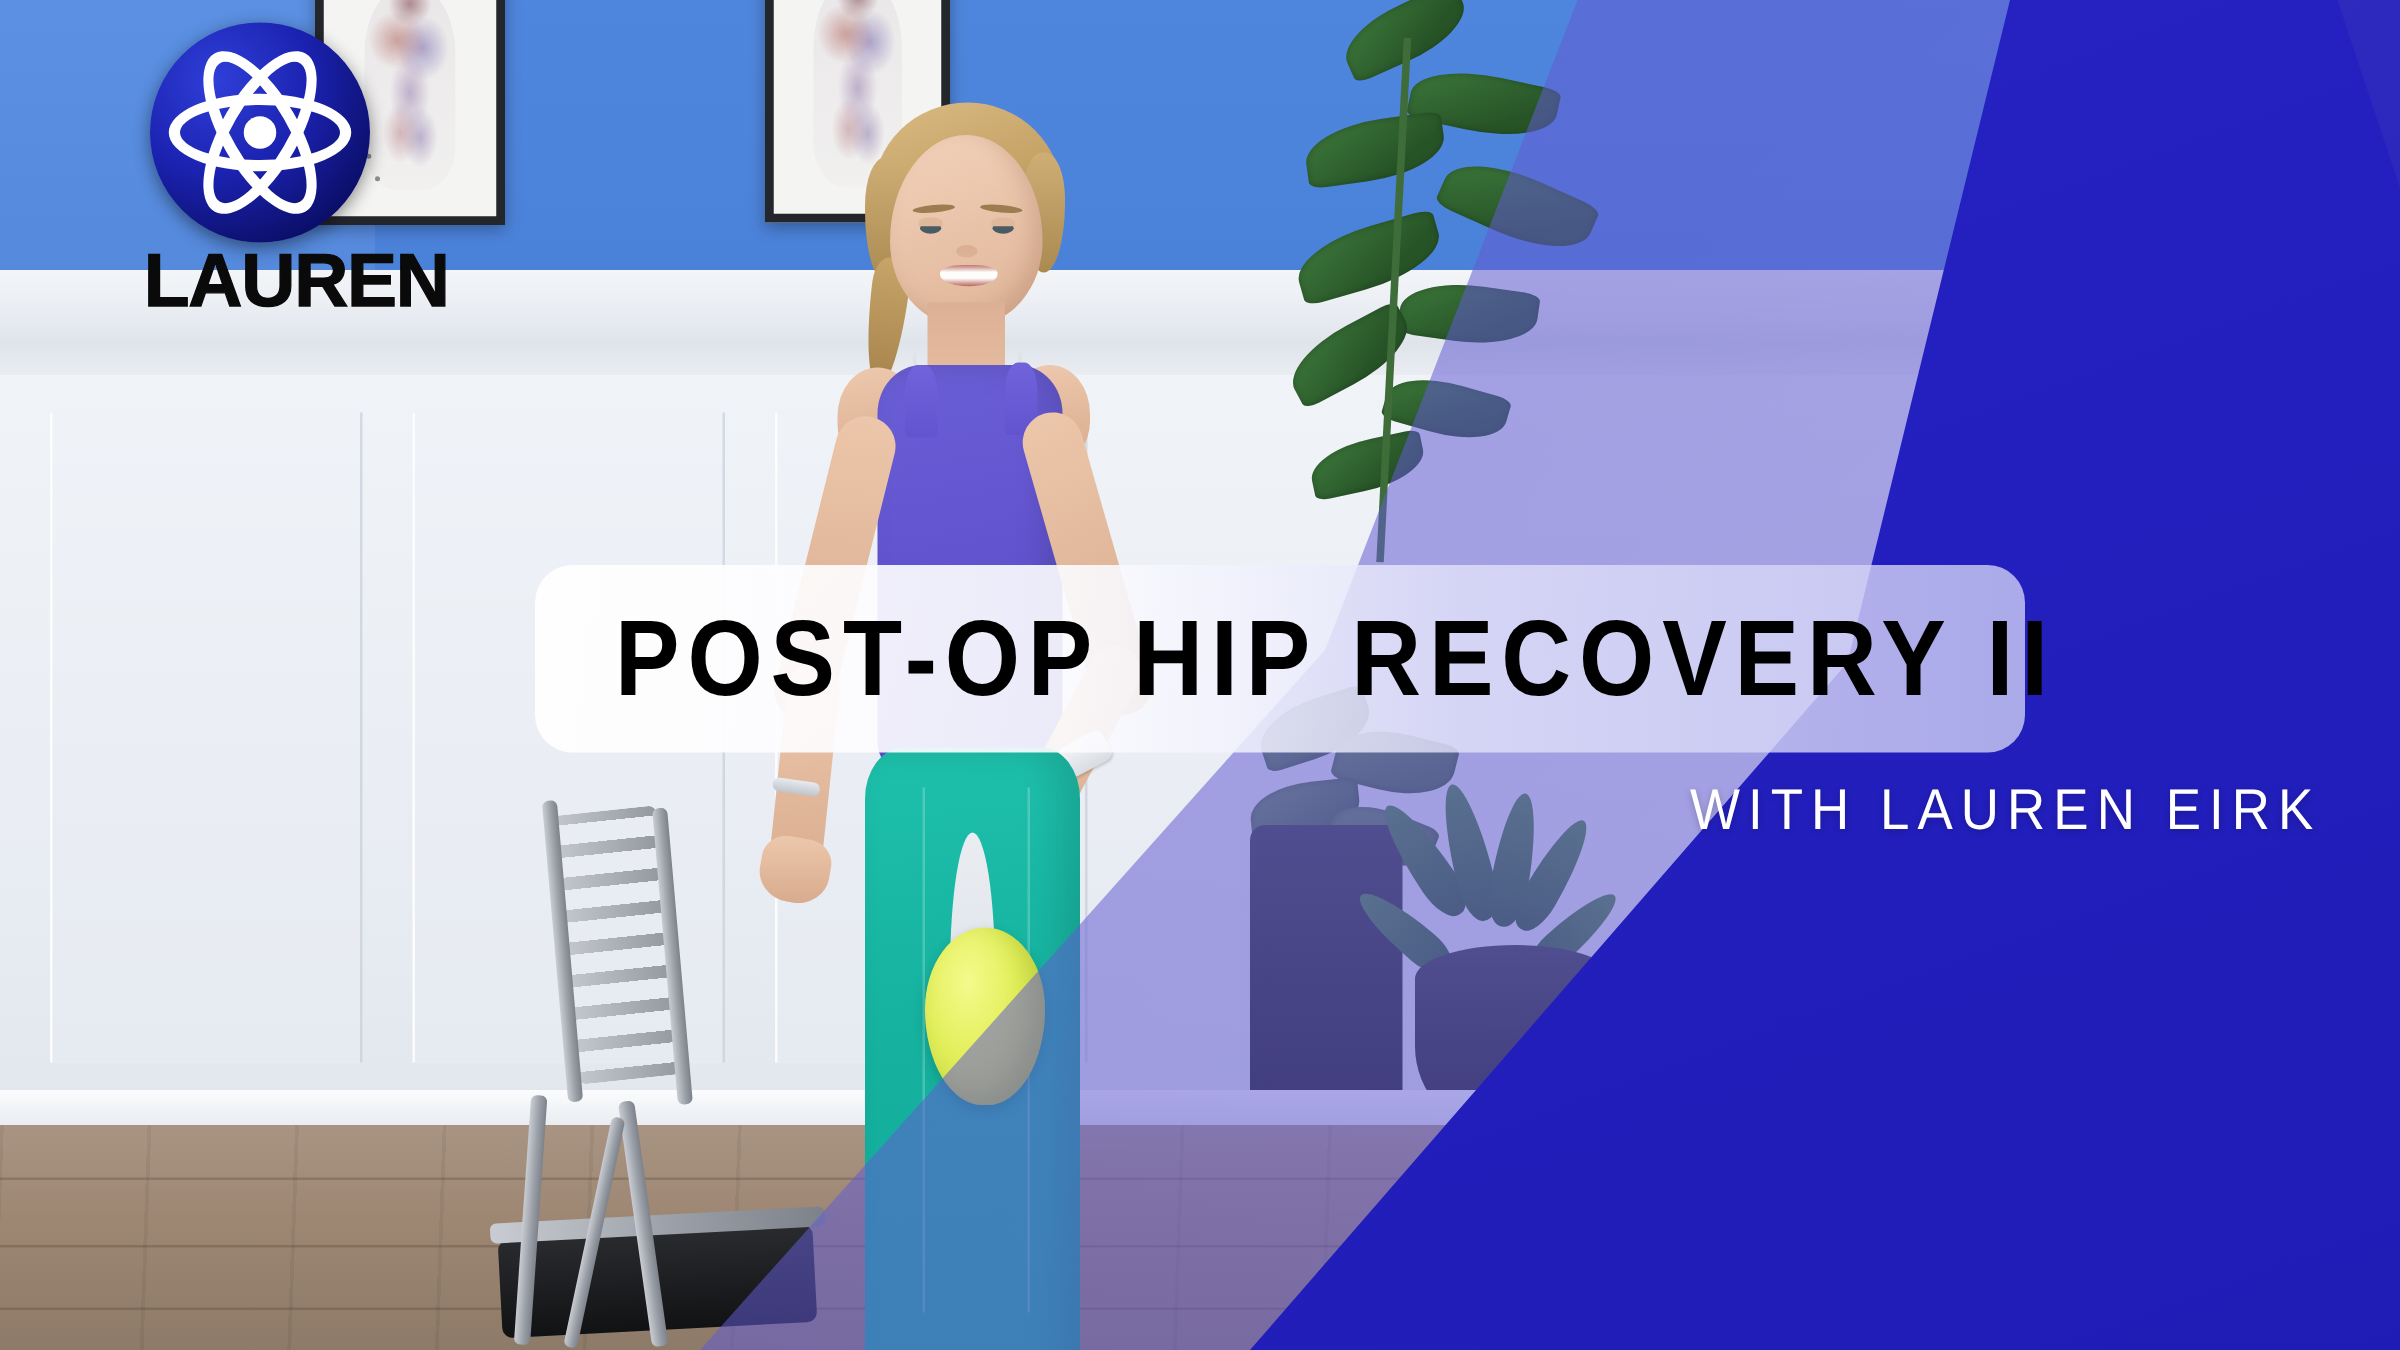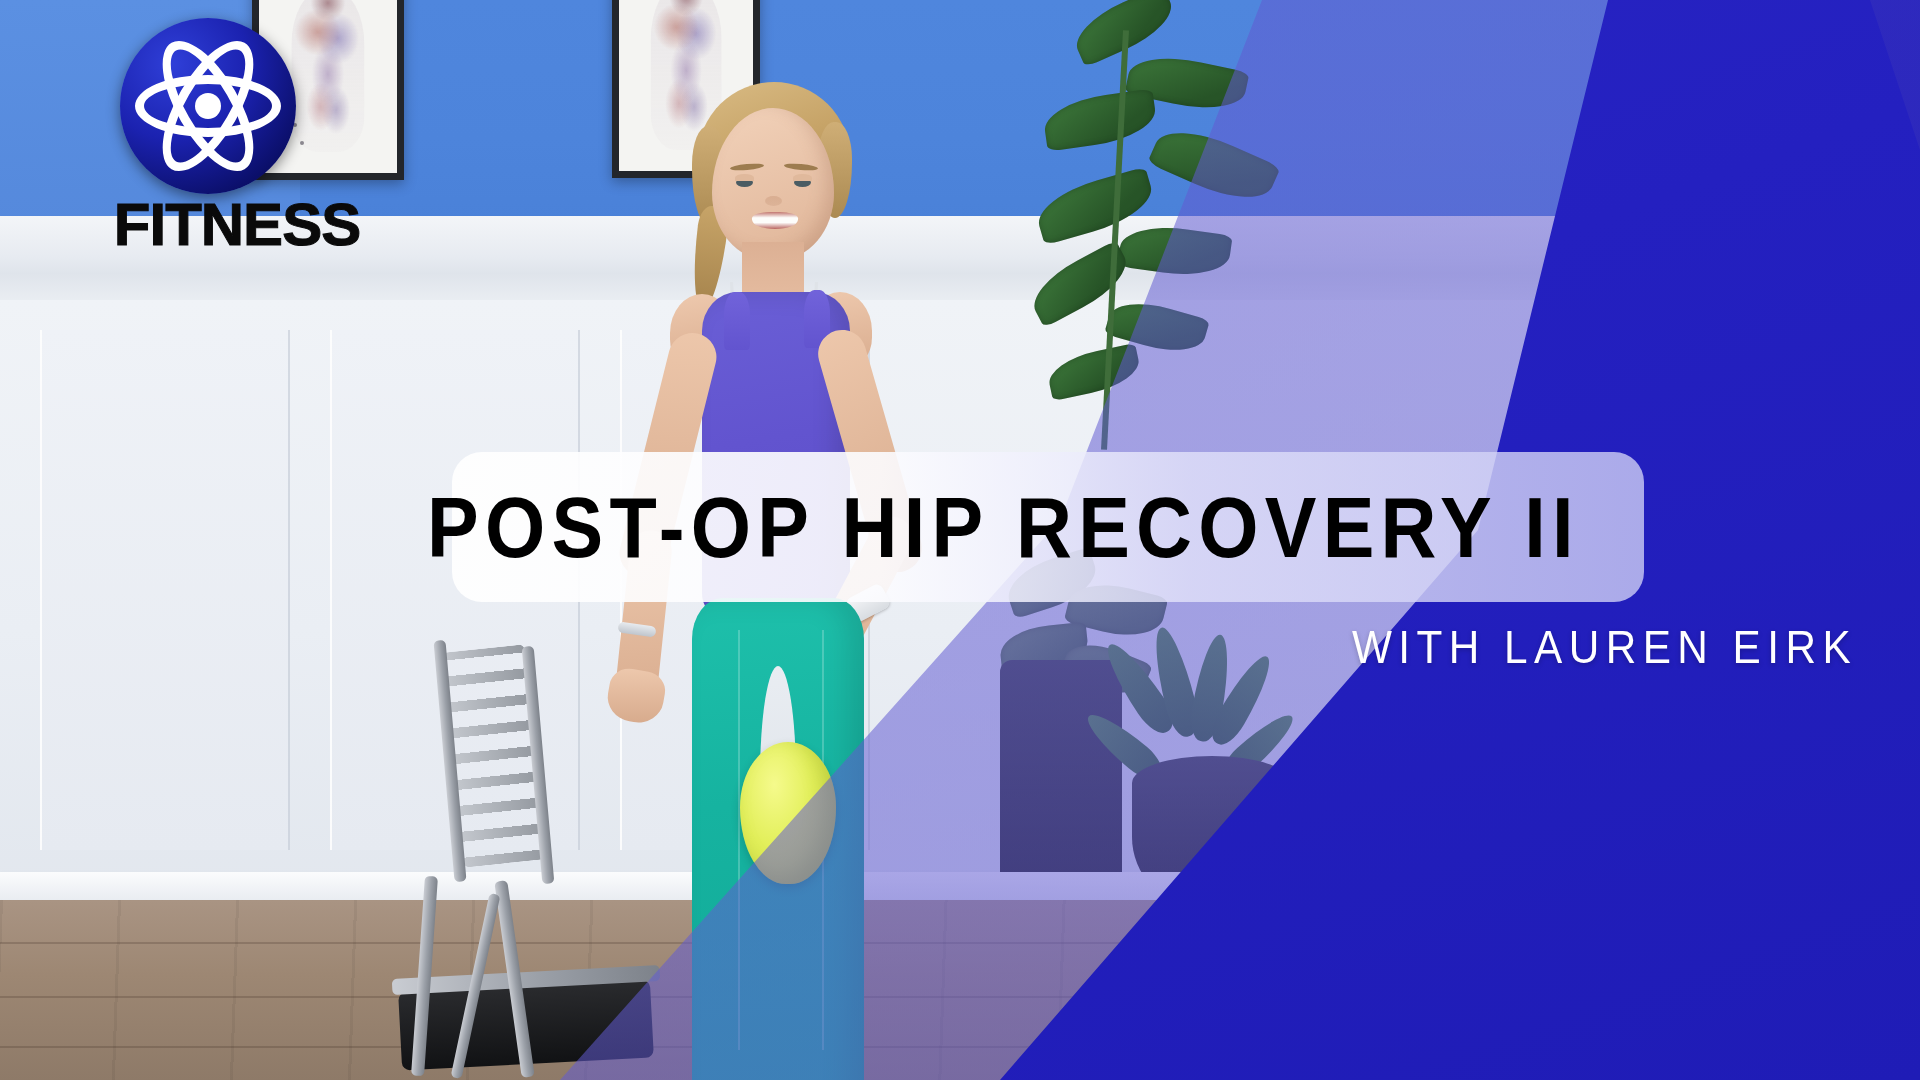--- a/index.html
+++ b/index.html
@@ -271,24 +271,24 @@
     display:flex; align-items:center; justify-content:center;
     padding:0 26px;
   }
   .ep-badge span {
     font-size:76px; font-weight:900; color:#050505; letter-spacing:3px;
     transform:scaleX(.92); display:inline-block;
     font-family:"Liberation Sans", sans-serif;
   }
 
   .title-bar {
-    position:absolute; left:452px; top:452px; width:1192px; height:150px;
+    position:absolute; left:428px; top:452px; width:1192px; height:150px;
     border-radius:30px;
     background:linear-gradient(90deg, rgba(255,255,255,.93) 0%, rgba(252,252,255,.90) 36%, rgba(226,226,250,.80) 62%, rgba(205,205,245,.80) 100%);
-    display:flex; align-items:center; justify-content:flex-end;
+    display:flex; align-items:center; justify-content:flex-start;
   }
   .title-bar span {
     font-size:86px; font-weight:900; color:#000; letter-spacing:7px;
     transform:scaleX(.90); display:inline-block; white-space:nowrap;
     font-family:"Liberation Sans", sans-serif;
   }
   .subtitle {
     position:absolute; right:63px; top:620px;
     font-size:46px; font-weight:400; color:#fff; letter-spacing:7px;
     transform:scaleX(.92); transform-origin:right center; white-space:nowrap;
@@ -482,21 +482,21 @@
     <div class="band-edge"></div>
   </div>
 
   <div class="logo">
     <div class="atom">
       <div class="orb" style="transform:rotate(0deg);"></div>
       <div class="orb" style="transform:rotate(60deg);"></div>
       <div class="orb" style="transform:rotate(120deg);"></div>
       <div class="nucleus"></div>
     </div>
-    <div class="brand-fitness">FITNESS</div>
+    <div class="brand-fitness">LAUREN</div>
   </div>
 
 
   <div class="title-bar">
     <span>POST-OP HIP RECOVERY II</span>
   </div>
 
   <div class="subtitle">WITH LAUREN EIRK</div>
 
 

